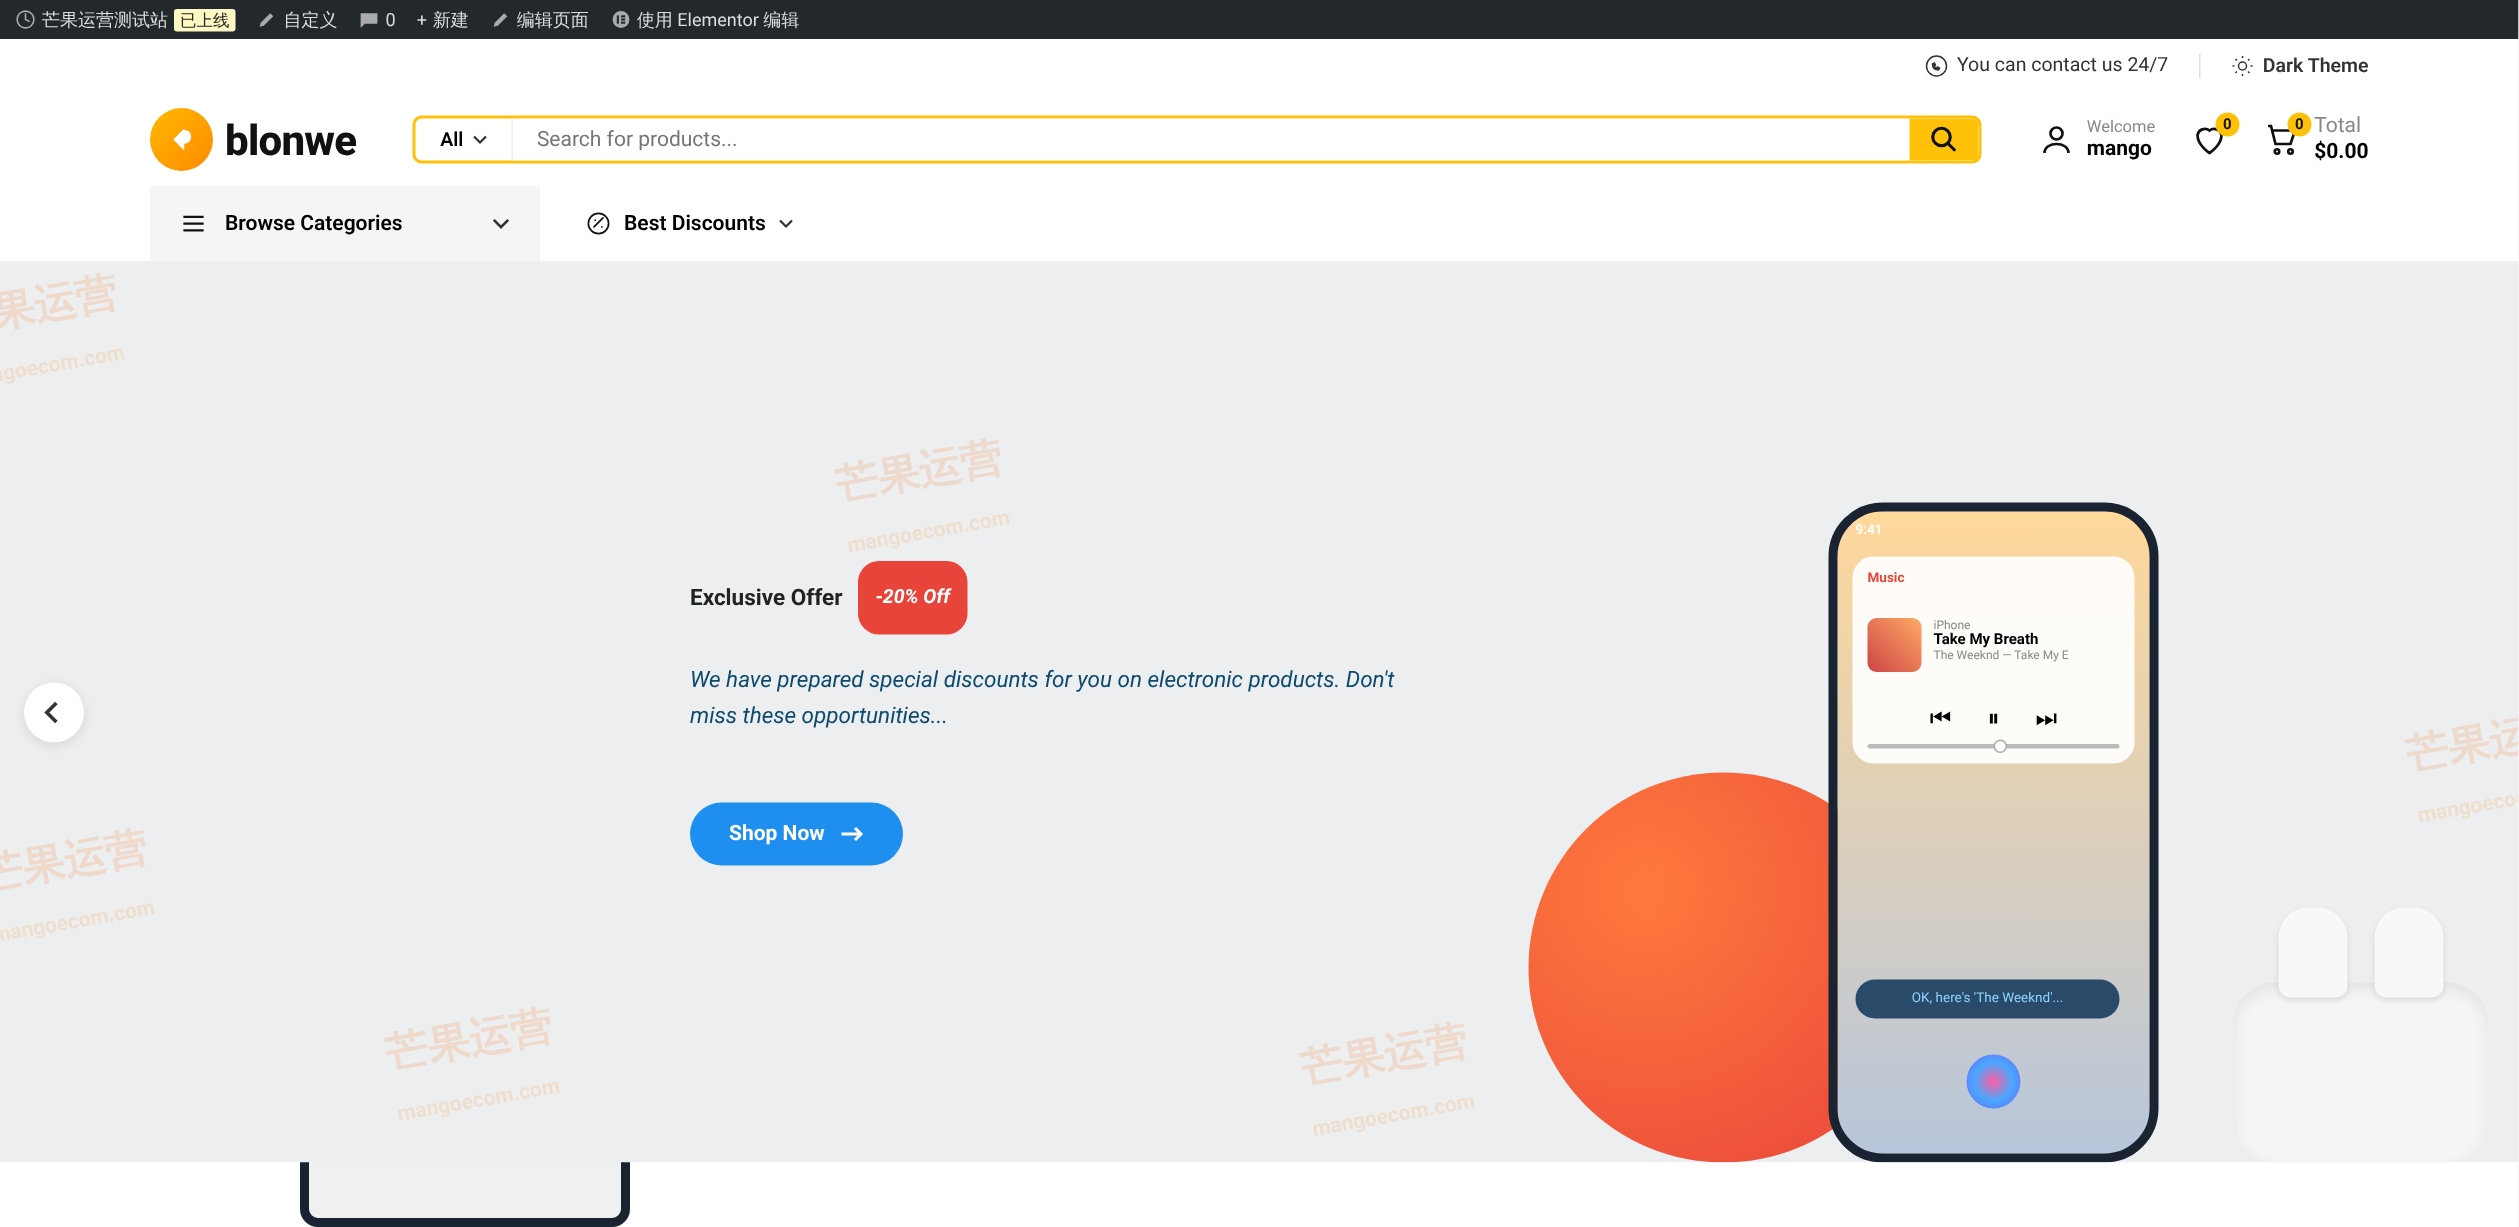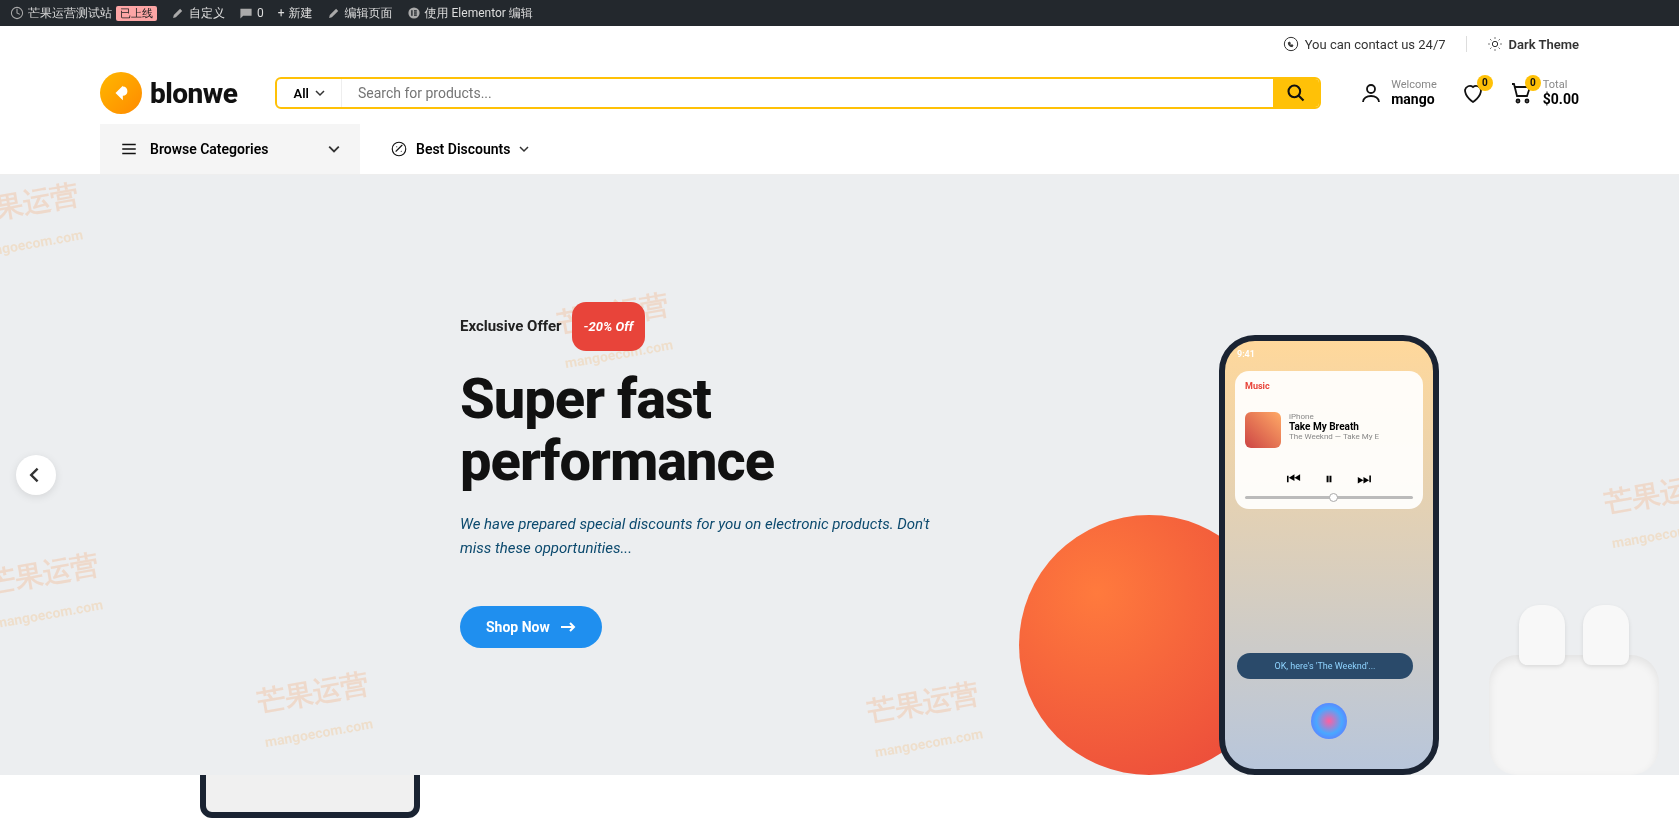--- a/index.html
+++ b/index.html
@@ -1,25 +1,25 @@
 <!DOCTYPE html>
 <html><head>
 <meta charset="utf-8">
 <style>
 * { margin: 0; padding: 0; box-sizing: border-box; font-family: -apple-system, BlinkMacSystemFont, "Segoe UI", Roboto, sans-serif; }
 body { background: #fff; overflow-x: hidden; }
 
 
 .wp-bar { background: #23282d; color: #ddd; height: 26px; display: flex; align-items: center; padding: 0 10px; font-size: 12px; gap: 14px; }
 .wp-bar .item { display: flex; align-items: center; gap: 4px; cursor: pointer; color: #ddd; }
-.wp-bar .badge { background: #fca5a5; color: #222; padding: 0 4px; border-radius: 2px; font-size: 11px; }
+.wp-bar .badge { background: #fef9c3; color: #222; padding: 0 4px; border-radius: 2px; font-size: 11px; }
 
 
 .util-bar { display: flex; justify-content: flex-end; align-items: center; padding: 10px 100px; font-size: 13px; gap: 20px; color: #333; }
-.util-bar .contact { display: flex; align-items: center; gap: 6px; }
+.util-bar .contact { display: flex; align-items: flex-start; gap: 6px; }
 .util-bar .phone { background: #f0f0f0; padding: 4px 10px; border-radius: 12px; font-weight: 600; }
 .util-bar .sep { width: 1px; height: 16px; background: #ddd; }
 .util-bar .theme-toggle { display: flex; align-items: center; gap: 6px; font-weight: 600; cursor: pointer; }
 
 
 .header { display: flex; align-items: center; padding: 10px 100px; gap: 38px; }
 .logo { display: flex; align-items: center; gap: 8px; }
 .logo-mark { width: 42px; height: 42px; background: linear-gradient(135deg, #ffb800, #ff8a00); border-radius: 50%; display: flex; align-items: center; justify-content: center; color: #fff; font-size: 22px; font-weight: 900; }
 .logo-text { font-size: 28px; font-weight: 800; color: #111; letter-spacing: -0.5px; }
 
@@ -30,21 +30,21 @@
 
 .header-links { display: flex; align-items: center; gap: 24px; }
 .account { display: flex; align-items: center; gap: 8px; cursor: pointer; }
 .account .info { display: flex; flex-direction: column; line-height: 1.2; }
 .account .w { font-size: 11px; color: #888; }
 .account .n { font-size: 14px; font-weight: 700; }
 .icon-btn { position: relative; cursor: pointer; }
 .icon-btn .count { position: absolute; top: -6px; right: -8px; background: #ffc107; color: #111; font-size: 10px; width: 16px; height: 16px; border-radius: 50%; display: flex; align-items: center; justify-content: center; font-weight: 700; }
 .cart-group { display: flex; align-items: center; gap: 10px; cursor: pointer; }
 .cart-group .info { display: flex; flex-direction: column; line-height: 1.2; }
-.cart-group .t { font-size: 11px; color: #888; }
+.cart-group .t { font-size: 14px; color: #888; }
 .cart-group .a { font-size: 14px; font-weight: 700; }
 
 
 .nav-row { display: flex; align-items: center; padding: 0 100px; gap: 30px; border-bottom: 1px solid #eee; }
 .browse-cat { background: #f5f5f5; padding: 16px 20px; display: flex; align-items: center; gap: 12px; cursor: pointer; font-size: 14px; font-weight: 600; min-width: 260px; justify-content: space-between; }
 .browse-cat .left { display: flex; align-items: center; gap: 12px; }
 .discounts { display: flex; align-items: center; gap: 8px; font-size: 14px; font-weight: 600; cursor: pointer; }
 
 
 .hero { position: relative; background: #eceef0; min-height: 600px; display: flex; align-items: center; padding: 0 100px; overflow: hidden; }
@@ -237,21 +237,20 @@
     <svg width="16" height="16" viewBox="0 0 10 10">
         <path d="M6 1L2 5l4 4" stroke="#333" stroke-width="1.5" fill="none"></path>
       </svg>
   </div>
 
   <div class="hero-content">
     <div class="hero-tag">
       <span class="t">Exclusive Offer</span>
       <span class="b">-20% Off</span>
     </div>
-    <h1 class="hero-title">Super fast performance</h1>
     <p class="hero-desc">We have prepared special discounts for you on electronic products. Don't miss these opportunities...</p>
     <div class="hero-btn">
       <span>Shop Now</span>
       <svg width="16" height="12" viewBox="0 0 16 12" stroke="#fff" stroke-width="2" fill="none">
           <path d="M1 6h13M10 2l4 4-4 4"></path>
         </svg>
     </div>
   </div>
 
   <div class="hero-products">

